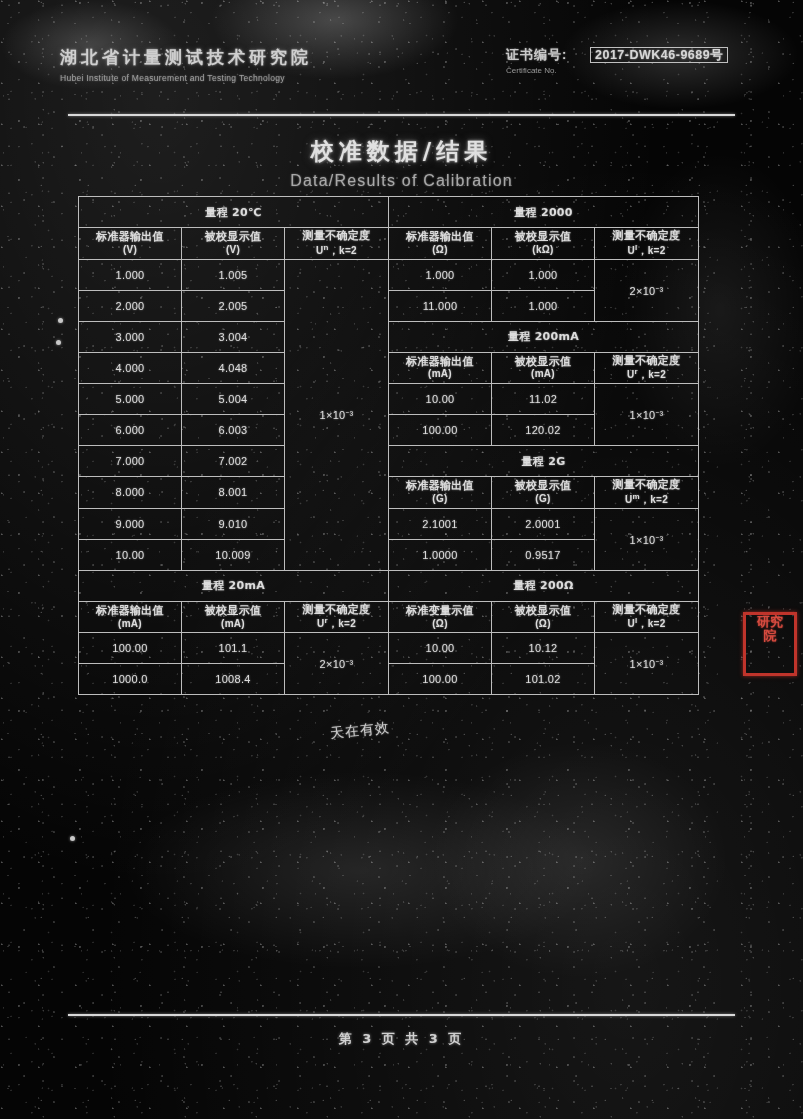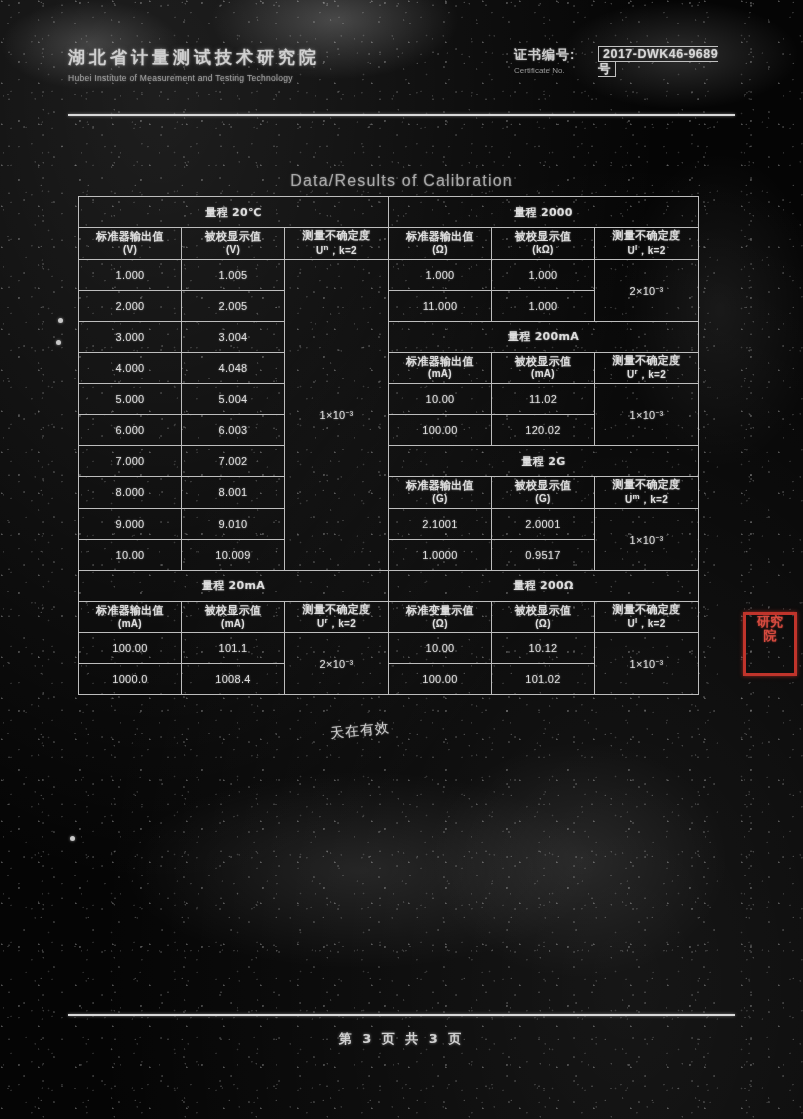--- a/index.html
+++ b/index.html
@@ -61,21 +61,21 @@
   .smudge { position:absolute; border-radius:50%; pointer-events:none; }
 
   #content {
     position: absolute;
     inset: 0;
   }
 
   
   .hdr {
     position: absolute;
-    left: 68px; top: 46px; right: 68px;
+    left: 60px; top: 46px; right: 68px;
     height: 44px;
   }
   .hdr-cn {
     font-family: "DejaVu Sans", sans-serif;
     font-size: 17px;
     font-weight: bold;
     letter-spacing: 4px;
     color: #cfcfcf;
     text-shadow: 0 0 2px #999, 0 0 5px #555;
   }
@@ -275,20 +275,21 @@
         <div class="cert-cn">证书编号:</div>
         <div class="cert-en">Certificate No.</div>
       </div>
       <div class="cert-no">
         <span class="boxed">2017-DWK46-9689号</span>
       </div>
     </div>
 
     <div class="rule" id="rule-top"></div>
 
+    <div class="doc-title">校准数据/结果</div>
     <div class="doc-subtitle">Data/Results of Calibration</div>
 
     <div id="tbl-wrap">
       <table class="cal">
         <colgroup>
           <col style="width:103px">
             <col style="width:103px">
             <col style="width:104px">
           <col style="width:103px">
             <col style="width:103px">

